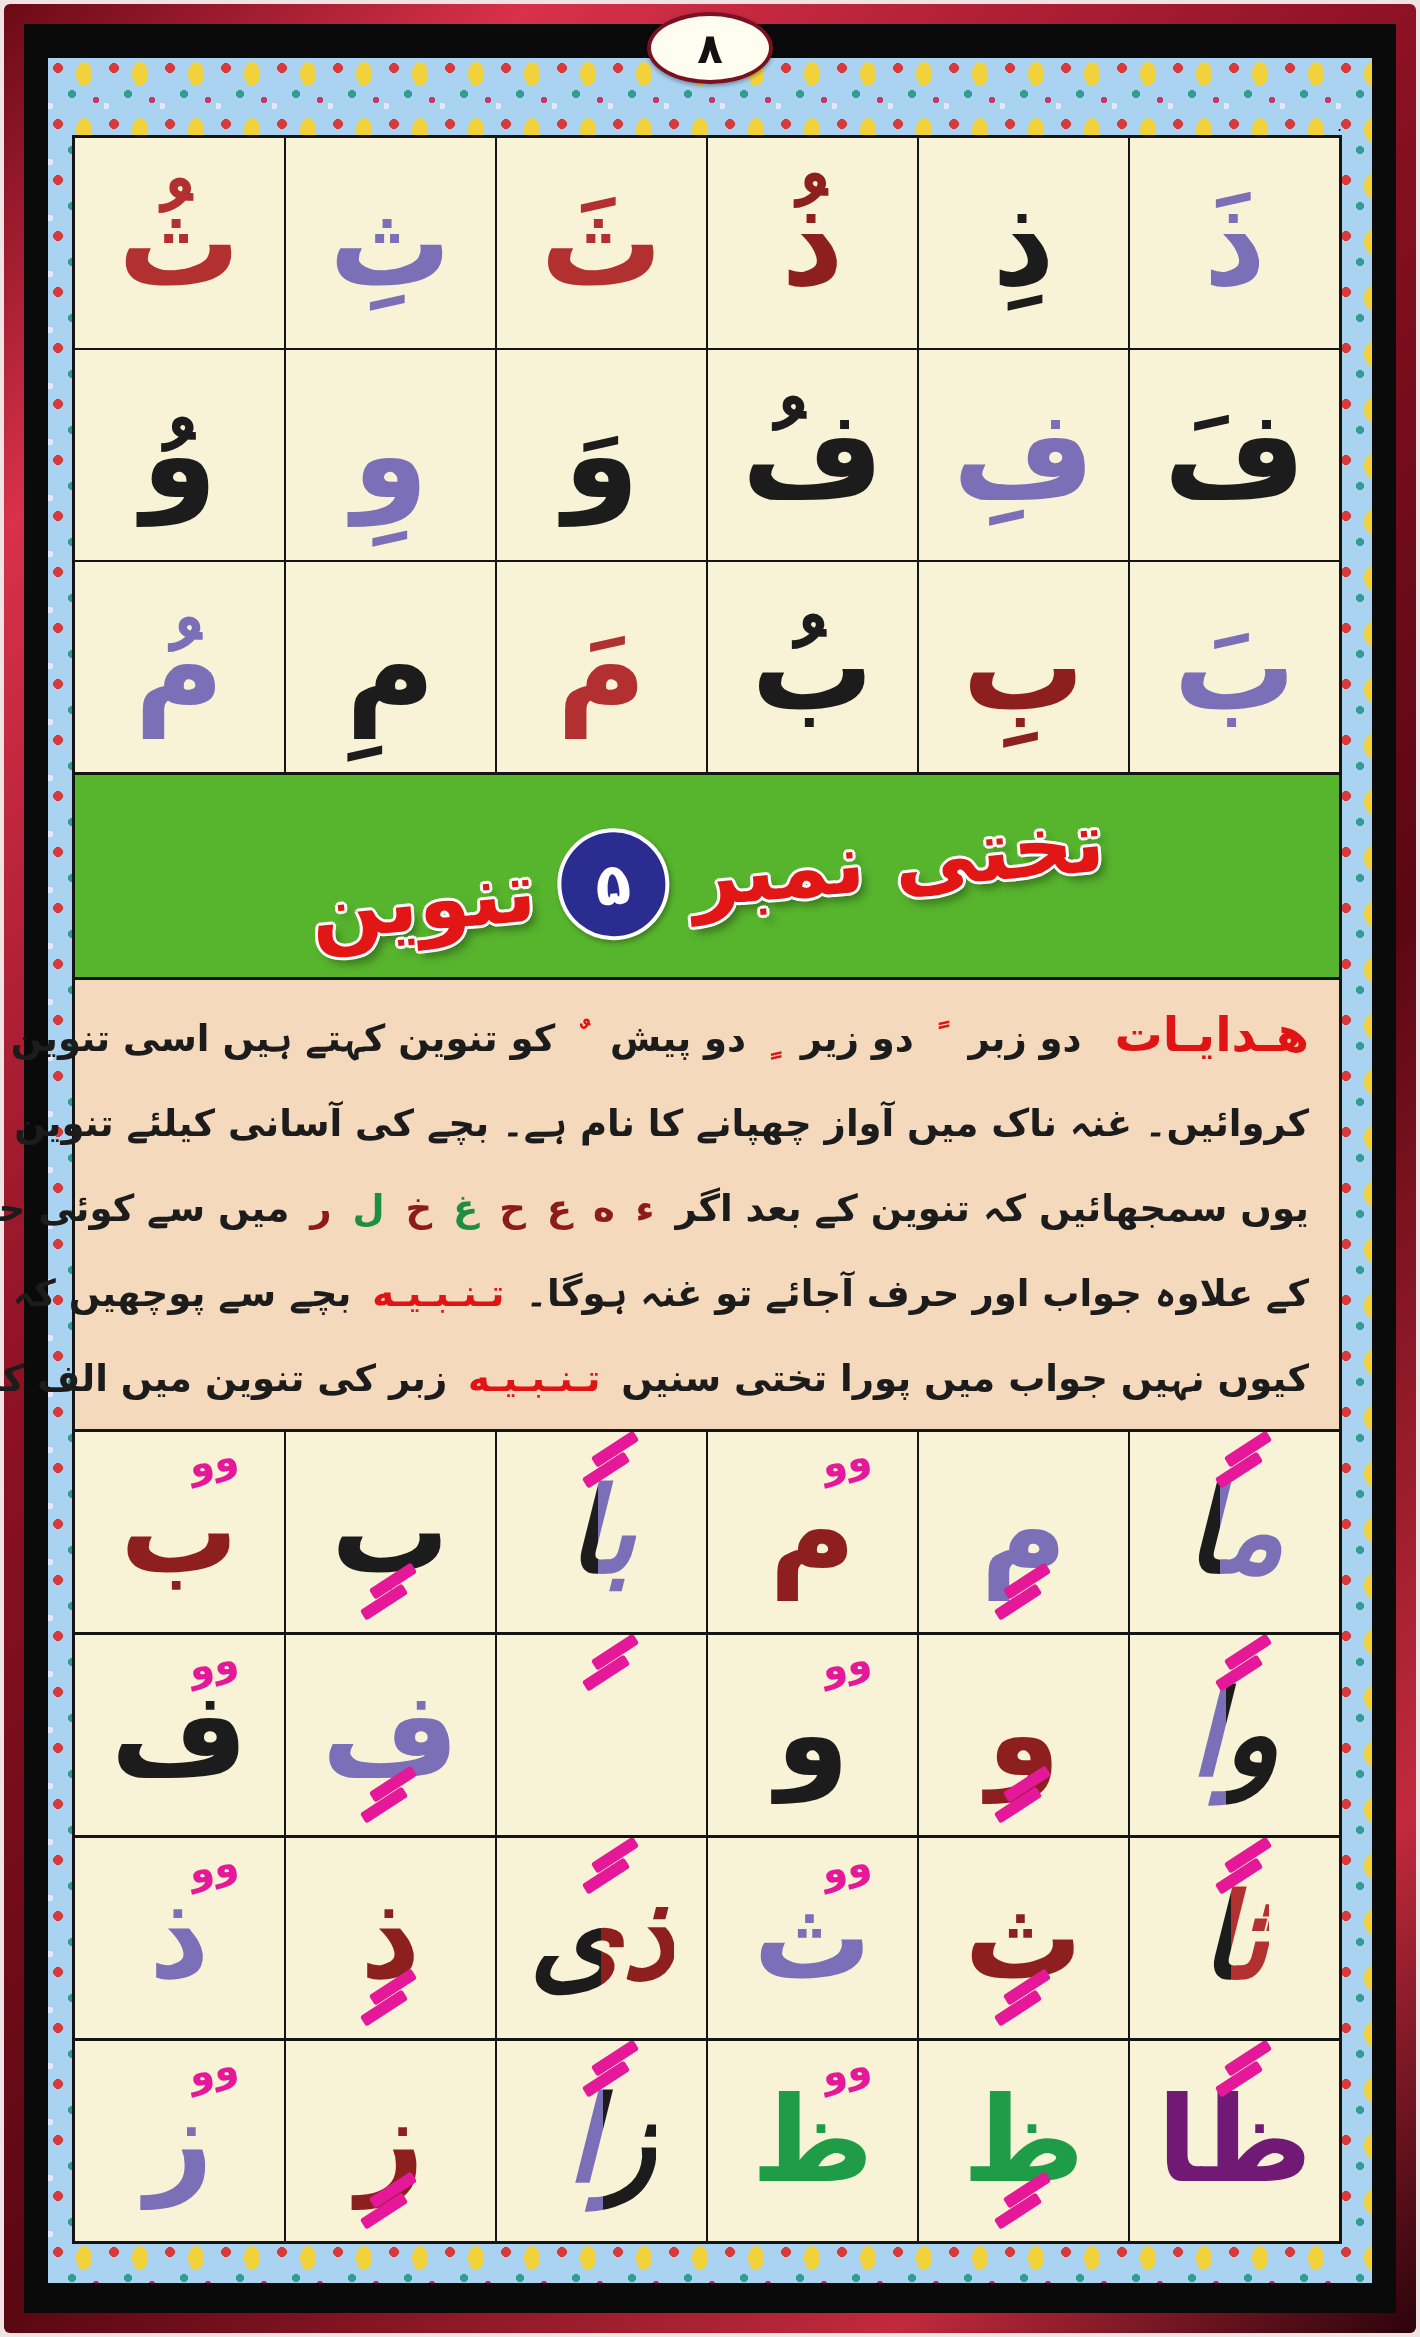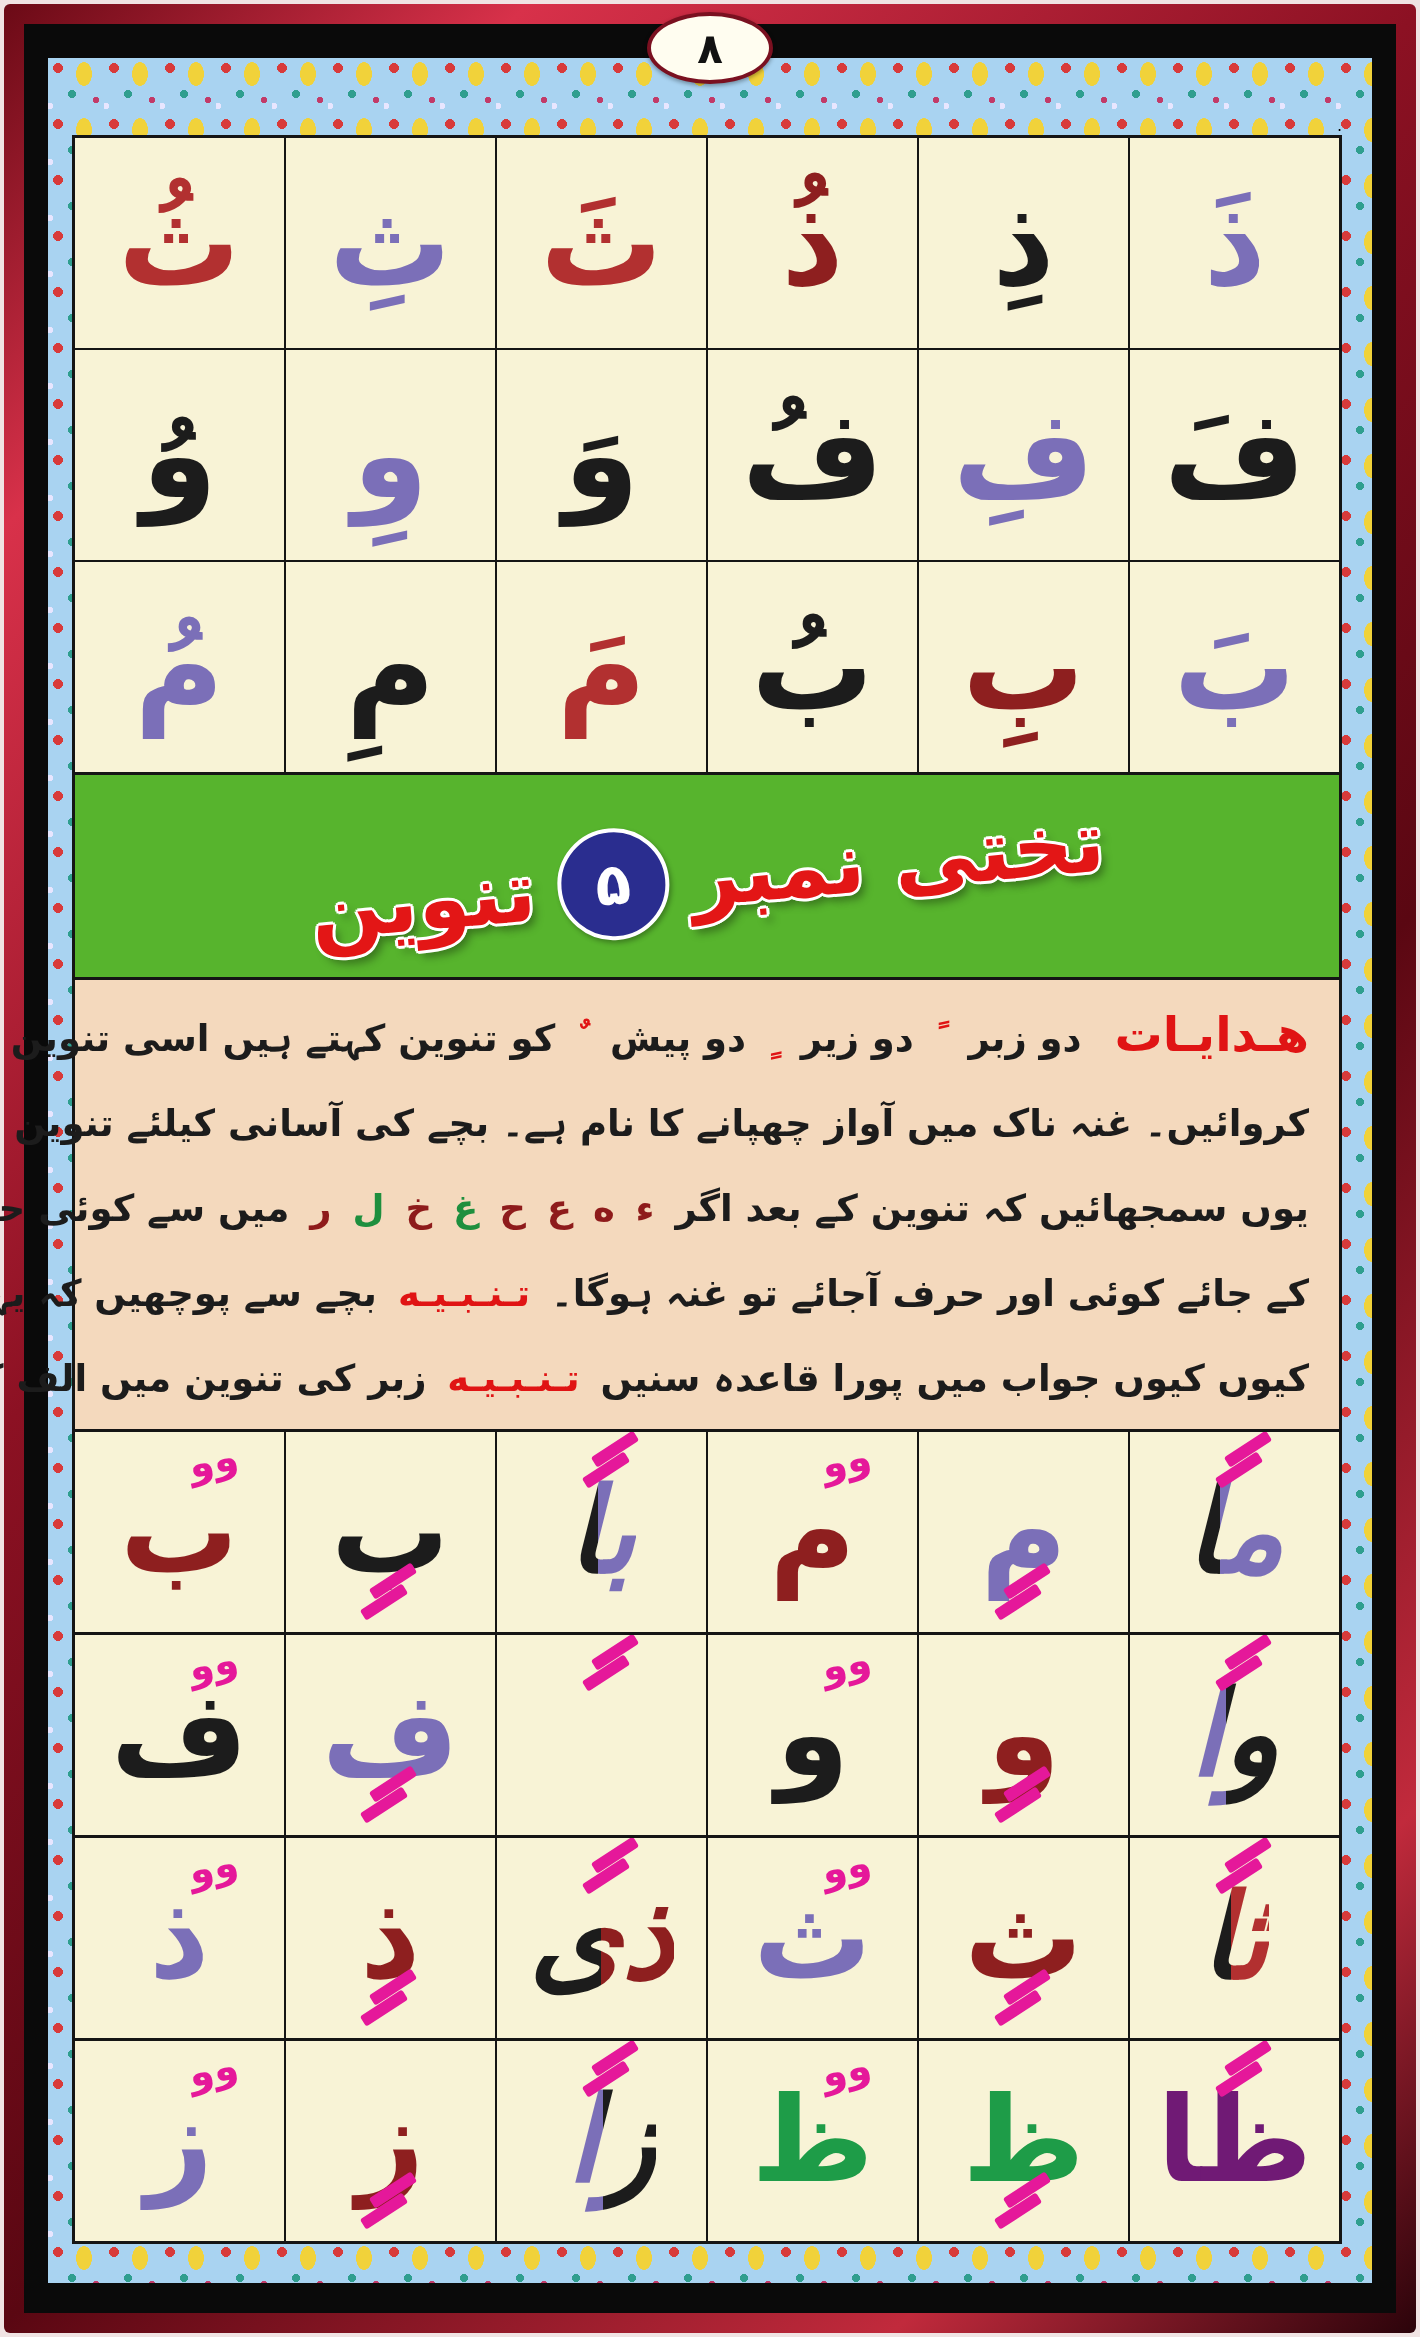--- a/index.html
+++ b/index.html
@@ -145,22 +145,22 @@
              <span>۵</span>
            </span>
            <span class="banner-word">تنوین</span>
          </div>
        </div>
 
        <div class="instructions" id="instructions">
               <div class="iline"><span class="seg c-r big">هـدايـات</span> <span class="seg c-k">دو زبر</span> <span class="seg c-r">&nbsp;ً</span> <span class="seg c-k">دو زیر</span> <span class="seg c-r">&nbsp;ٍ</span> <span class="seg c-k">دو پیش</span> <span class="seg c-r">&nbsp;ٌ</span> <span class="seg c-k">کو تنوین کہتے ہیں اسی تنوین کی تختی سے غنہ کرنے کی مشق</span> </div>
               <div class="iline"><span class="seg c-k">کروائیں۔ غنہ ناک میں آواز چھپانے کا نام ہے۔ بچے کی آسانی کیلئے تنوین پر غنہ کرنے کا قاعدہ</span> </div>
               <div class="iline"><span class="seg c-k">یوں سمجھائیں کہ تنوین کے بعد اگر</span> <span class="seg c-d">ء</span> <span class="seg c-d">ه</span> <span class="seg c-d">ع</span> <span class="seg c-d">ح</span> <span class="seg c-g">غ</span> <span class="seg c-d">خ</span> <span class="seg c-g">ل</span> <span class="seg c-d">ر</span> <span class="seg c-k">میں سے کوئی حرف آئے تو غنہ نہیں ہوگا ان</span> </div>
-              <div class="iline"><span class="seg c-k">کے جائے کوئی اور حرف آجائے تو غنہ ہوگا۔</span> <span class="seg c-r">تـنـبـیـه</span> <span class="seg c-k">بچے سے پوچھیں کہ یہاں غنہ کیوں ہے اور یہاں</span> </div>
-              <div class="iline"><span class="seg c-k">کیوں کیوں جواب میں پورا قاعدہ سنیں</span> <span class="seg c-r">تـنـبـیـه</span> <span class="seg c-k">زبر کی تنوین میں الف کا نام نہ لیا جائے ایسے ئی یا کا بھی ـ</span> </div>
+              <div class="iline"><span class="seg c-k">کے علاوہ جواب اور حرف آجائے تو غنہ ہوگا۔</span> <span class="seg c-r">تـنـبـیـه</span> <span class="seg c-k">بچے سے پوچھیں کہ یہاں غنہ کیوں ہے اور یہاں</span> </div>
+              <div class="iline"><span class="seg c-k">کیوں نہیں جواب میں پورا تختی سنیں</span> <span class="seg c-r">تـنـبـیـه</span> <span class="seg c-k">زبر کی تنوین میں الف کا نام نہ لیا جائے ایسے ئی یا کا بھی ـ</span> </div>
             </div>
 
        <div class="grid bottom-grid" id="bottom-grid">
               <div class="cell has-alif">
                 <span class="glyph twotone" style="background-image: linear-gradient(to right, rgb(28, 28, 28) 0px, rgb(28, 28, 28) 35%, rgb(123, 111, 184) 35%);">ما</span>
                 <span class="mark mark-f">
                   <i></i>
                   <i></i>
                 </span>
               </div>

